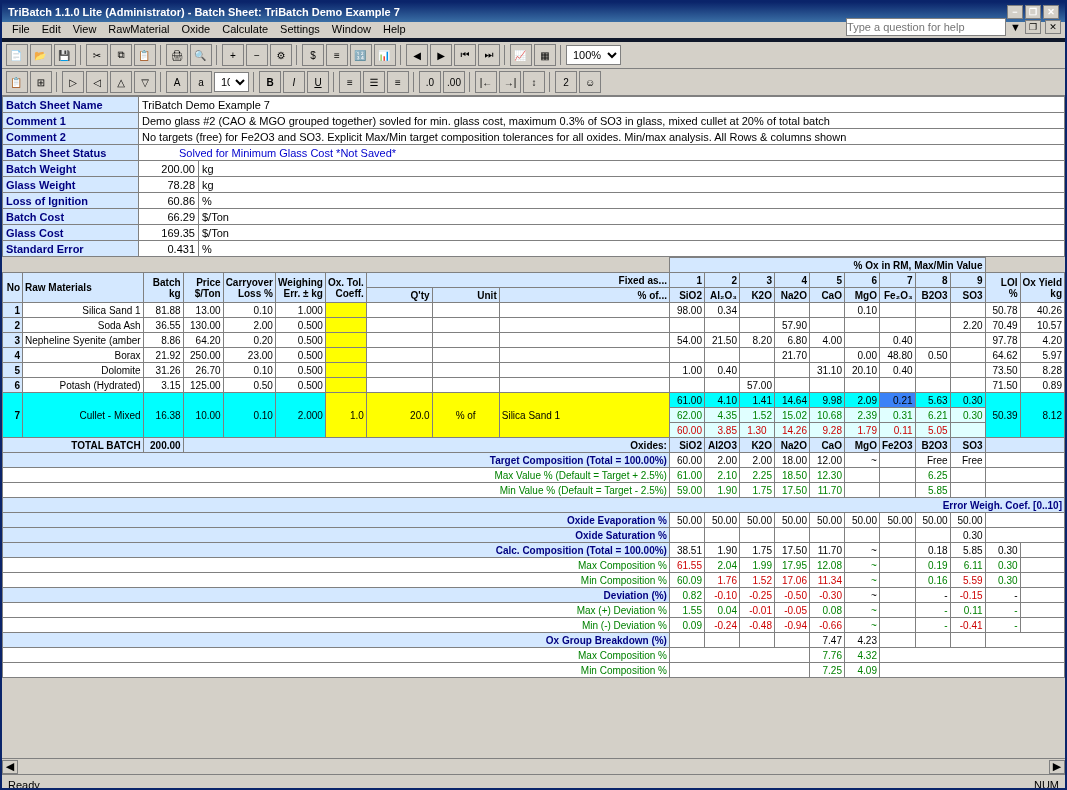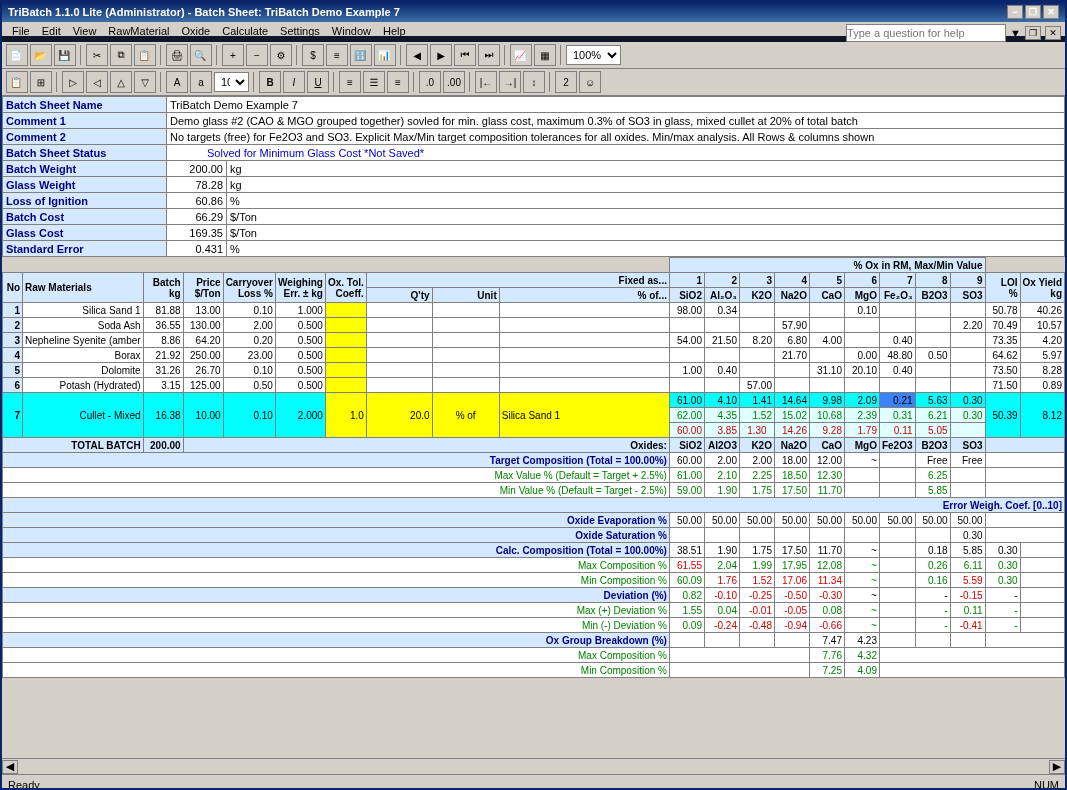--- a/index.html
+++ b/index.html
@@ -25,24 +25,24 @@
       font-size: 9px;
       text-align: center;
       cursor: pointer;
       display: flex; align-items: center; justify-content: center;
     }
 
     
     #menu-bar {
       background: #d4d0c8;
       display: flex;
-      align-items: flex-start;
+      align-items: flex-end;
       padding: 2px 4px;
       height: 20px;
-      border-bottom: 6px solid #0f172a;
+      border-bottom: 4px solid #0f172a;
       gap: 0;
     }
     .menu-item {
       padding: 1px 6px;
       cursor: pointer;
       font-size: 11px;
     }
 
     
     .toolbar {
@@ -92,21 +92,21 @@
     }
     .info-table td {
       border: 1px solid #808080;
       padding: 1px 3px;
       height: 16px;
     }
     .info-label {
       background: #d4e8ff;
       font-weight: bold;
       color: #000080;
-      width: 164px;
+      width: 136px;
     }
     .info-value {
       background: white;
     }
     .info-value-solved {
       background: white;
       color: #0000cc;
     }
 
     
@@ -479,21 +479,21 @@
         <td class="data-cell"></td>
         <td class="data-cell">54.00</td>
         <td class="data-cell">21.50</td>
         <td class="data-cell">8.20</td>
         <td class="data-cell">6.80</td>
         <td class="data-cell">4.00</td>
         <td class="data-cell"></td>
         <td class="data-cell">0.40</td>
         <td class="data-cell"></td>
         <td class="data-cell"></td>
-        <td class="data-cell">73.35</td>
+        <td class="data-cell">97.78</td>
         <td class="data-cell">4.20</td>
       </tr>
       <tr>
         <td class="row-no">4</td>
         <td class="rm-name data-cell">Borax</td>
         <td class="data-cell">21.92</td>
         <td class="data-cell">250.00</td>
         <td class="data-cell">23.00</td>
         <td class="data-cell">0.500</td>
         <td class="yellow-cell"></td>
@@ -709,21 +709,21 @@
       </tr>
       <tr>
         <td colspan="10" class="target-sub" style="padding-left:12px;">Max Composition %</td>
         <td class="target-sub" style="color:#cc0000;">61.55</td>
         <td class="target-sub">2.04</td>
         <td class="target-sub">1.99</td>
         <td class="target-sub">17.95</td>
         <td class="target-sub">12.08</td>
         <td class="target-sub">~</td>
         <td class="target-sub"></td>
-        <td class="target-sub">0.26</td>
+        <td class="target-sub">0.19</td>
         <td class="target-sub">6.11</td>
         <td class="target-sub">0.30</td>
         <td class="target-sub"></td>
       </tr>
       <tr>
         <td colspan="10" class="target-sub" style="padding-left:12px;">Min Composition %</td>
         <td class="target-sub">60.09</td>
         <td class="target-sub" style="color:#cc0000;">1.76</td>
         <td class="target-sub" style="color:#cc0000;">1.52</td>
         <td class="target-sub" style="color:#cc0000;">17.06</td>

